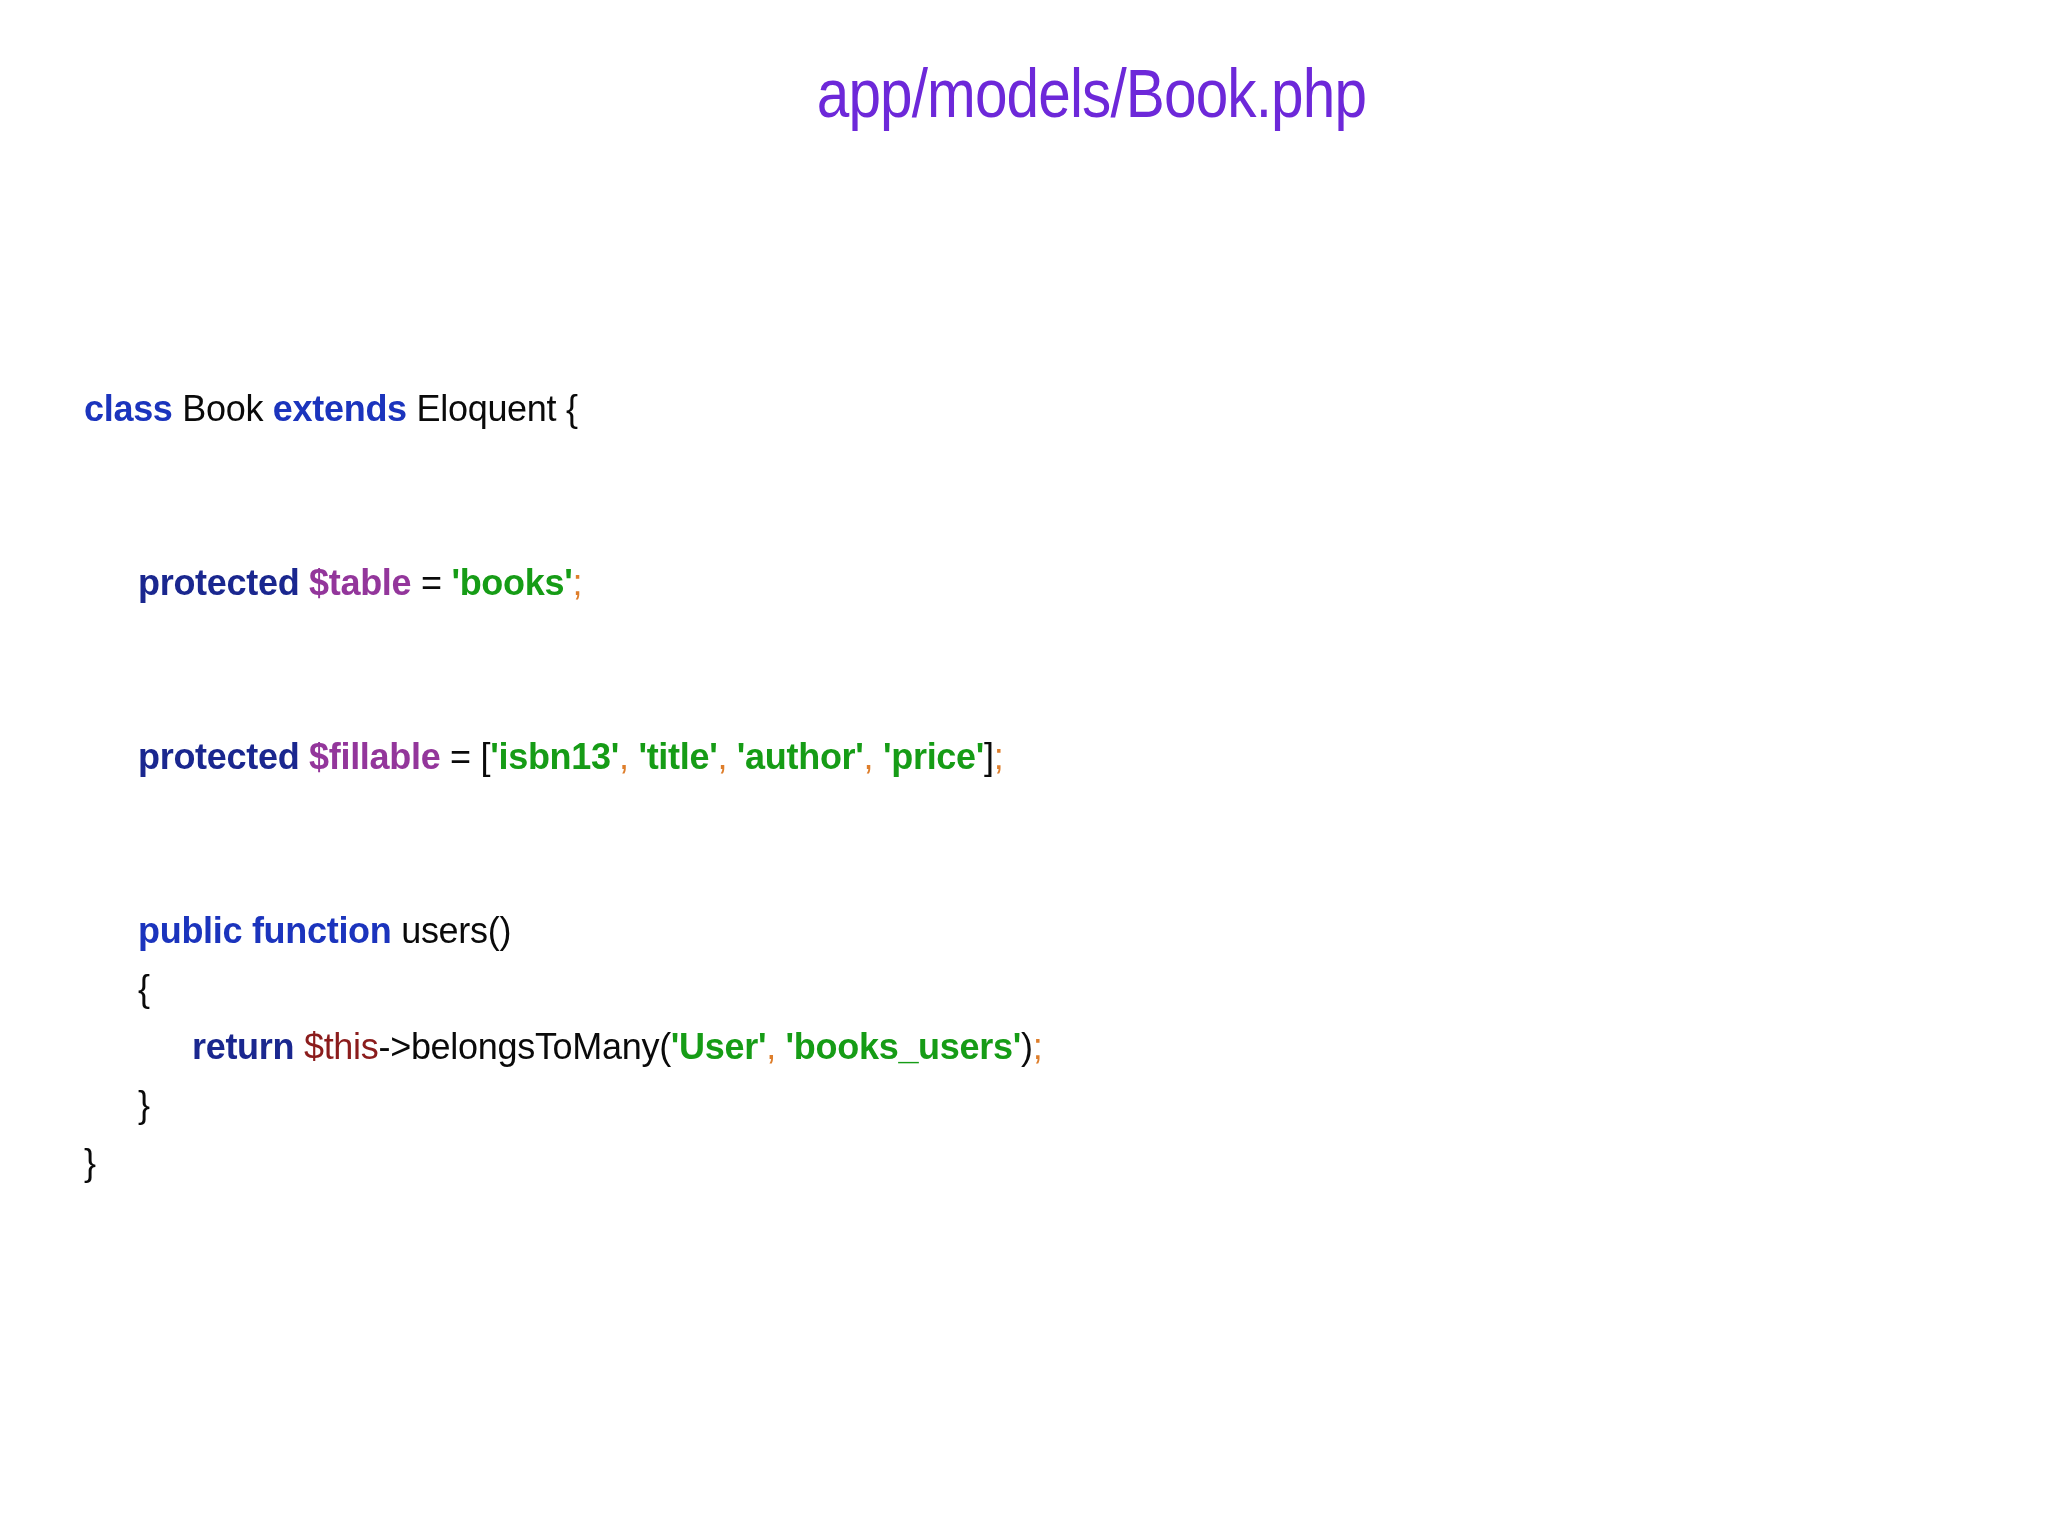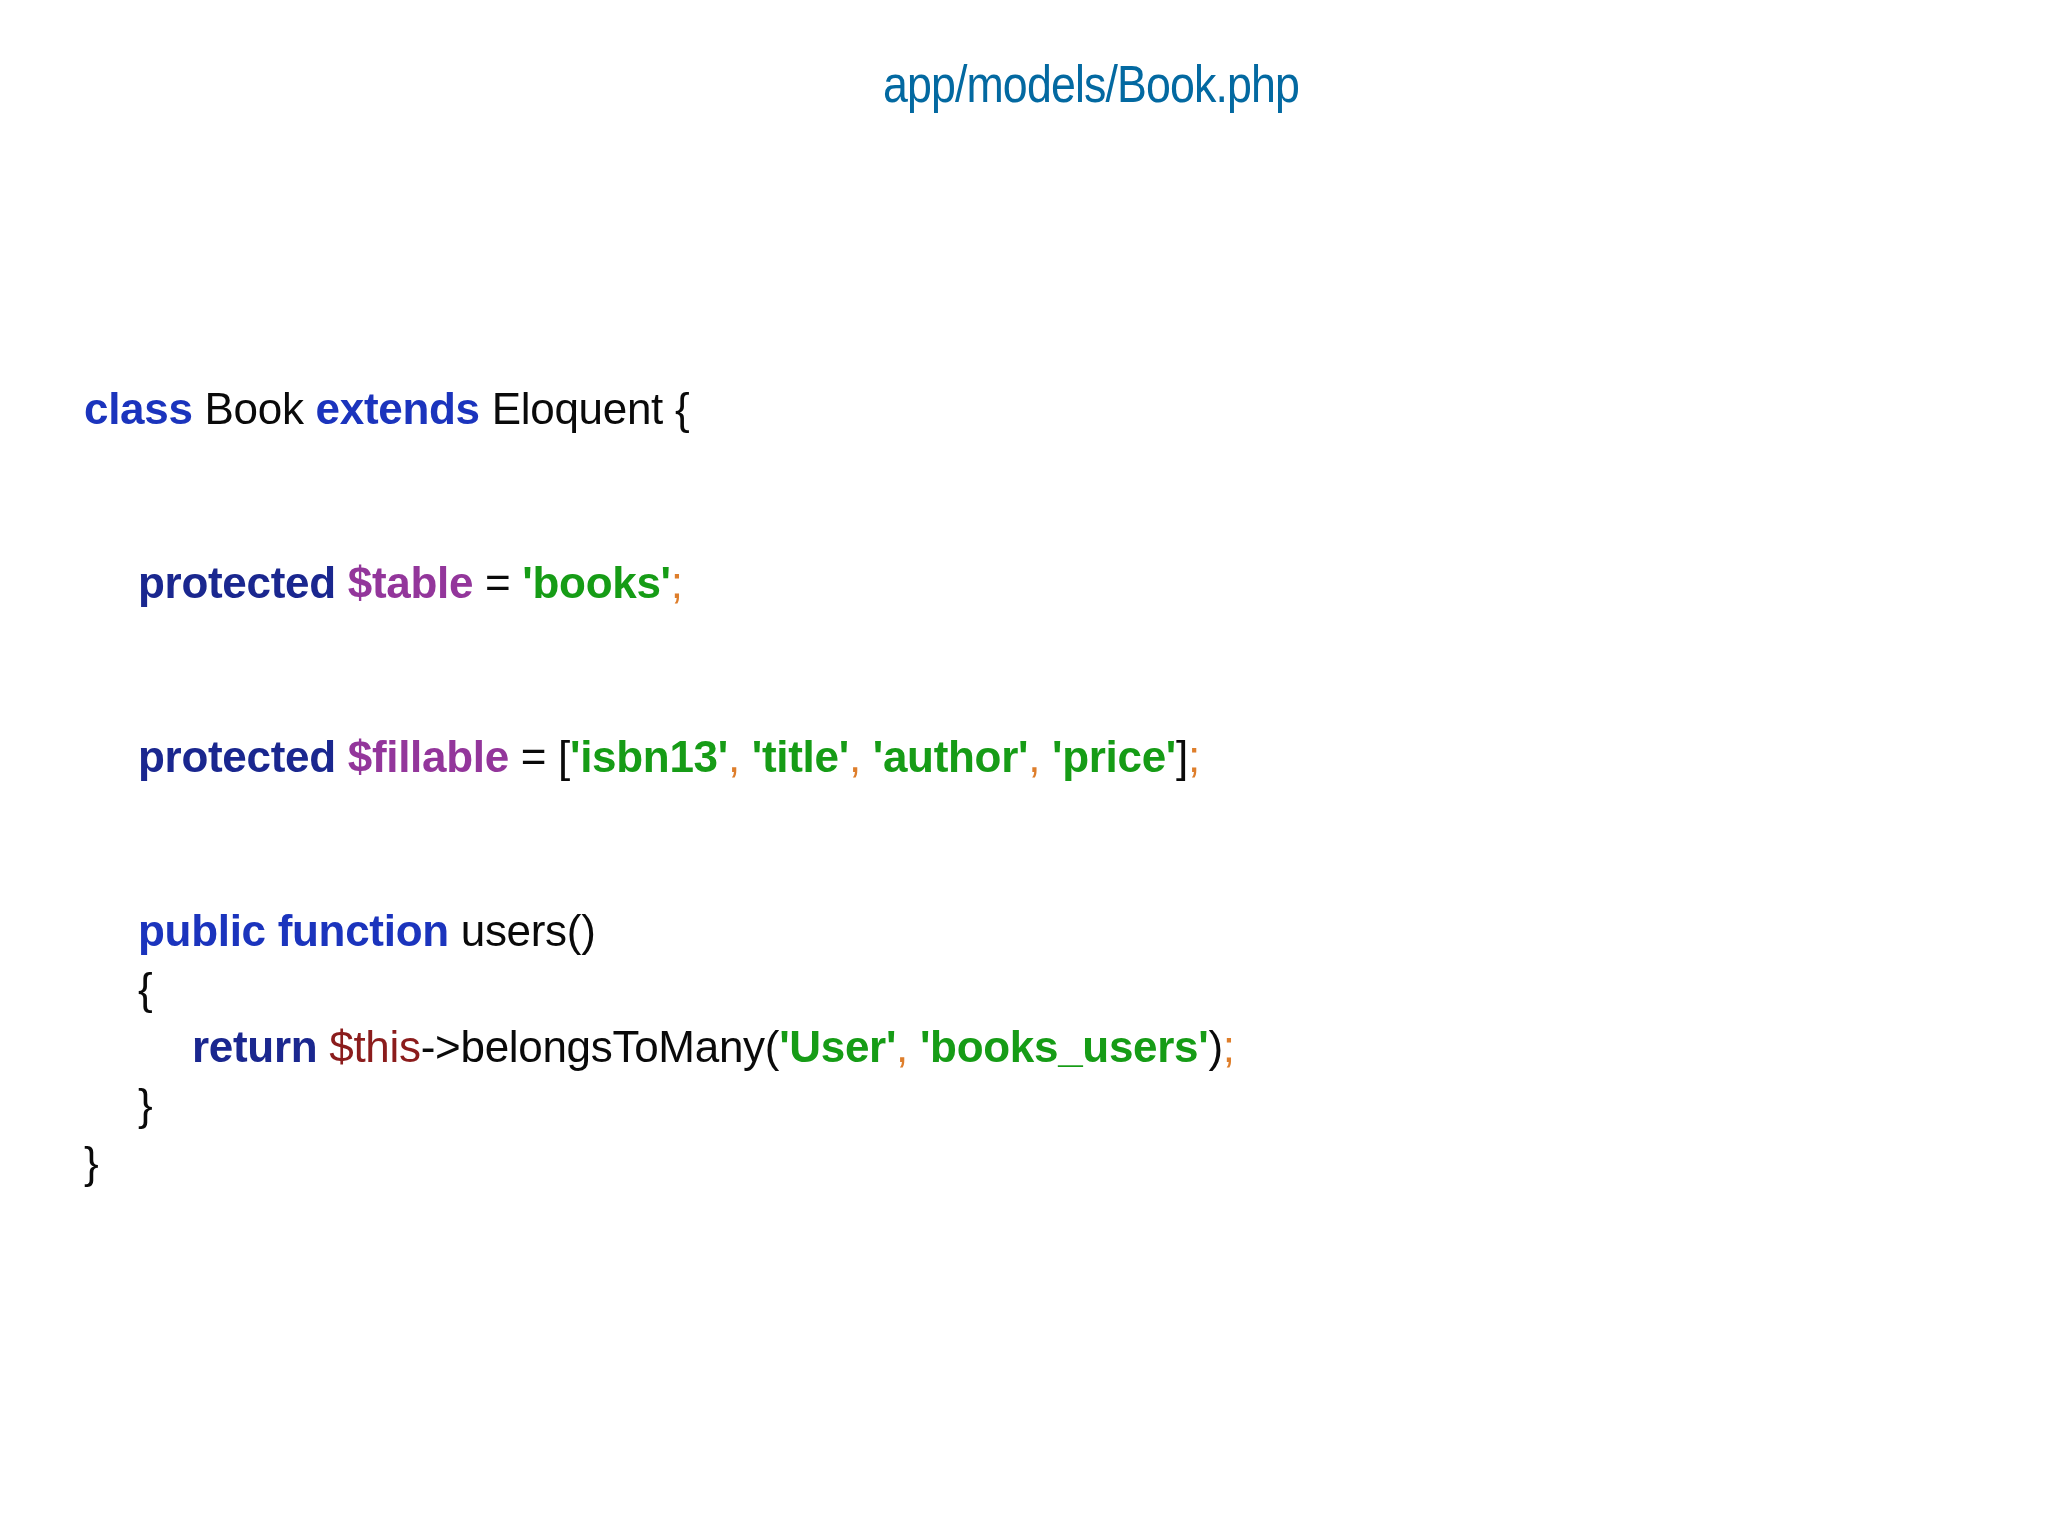--- a/index.html
+++ b/index.html
@@ -14,36 +14,36 @@
     background: #ffffff;
     font-family: "Liberation Sans", sans-serif;
     overflow: hidden;
   }
   .title {
     position: absolute;
     top: 56px;
     left: 135px;
     right: 0;
     text-align: center;
-    font-size: 52px;
+    font-size: 68px;
     line-height: 1.1;
-    color: #0369a1;
+    color: #6d28d9;
     font-weight: 400;
   }
   .title-text {
     display: inline-block;
     transform: scaleX(0.86);
     transform-origin: 50% 50%;
     letter-spacing: -1px;
   }
   .code {
     position: absolute;
     left: 84px;
     top: 380px;
-    font-size: 44px;
+    font-size: 36px;
     line-height: 58px;
     letter-spacing: -0.3px;
     color: #0a0a0a;
     white-space: pre;
   }
   .code-line {
     min-height: 58px;
   }
 </style>
 </head>

